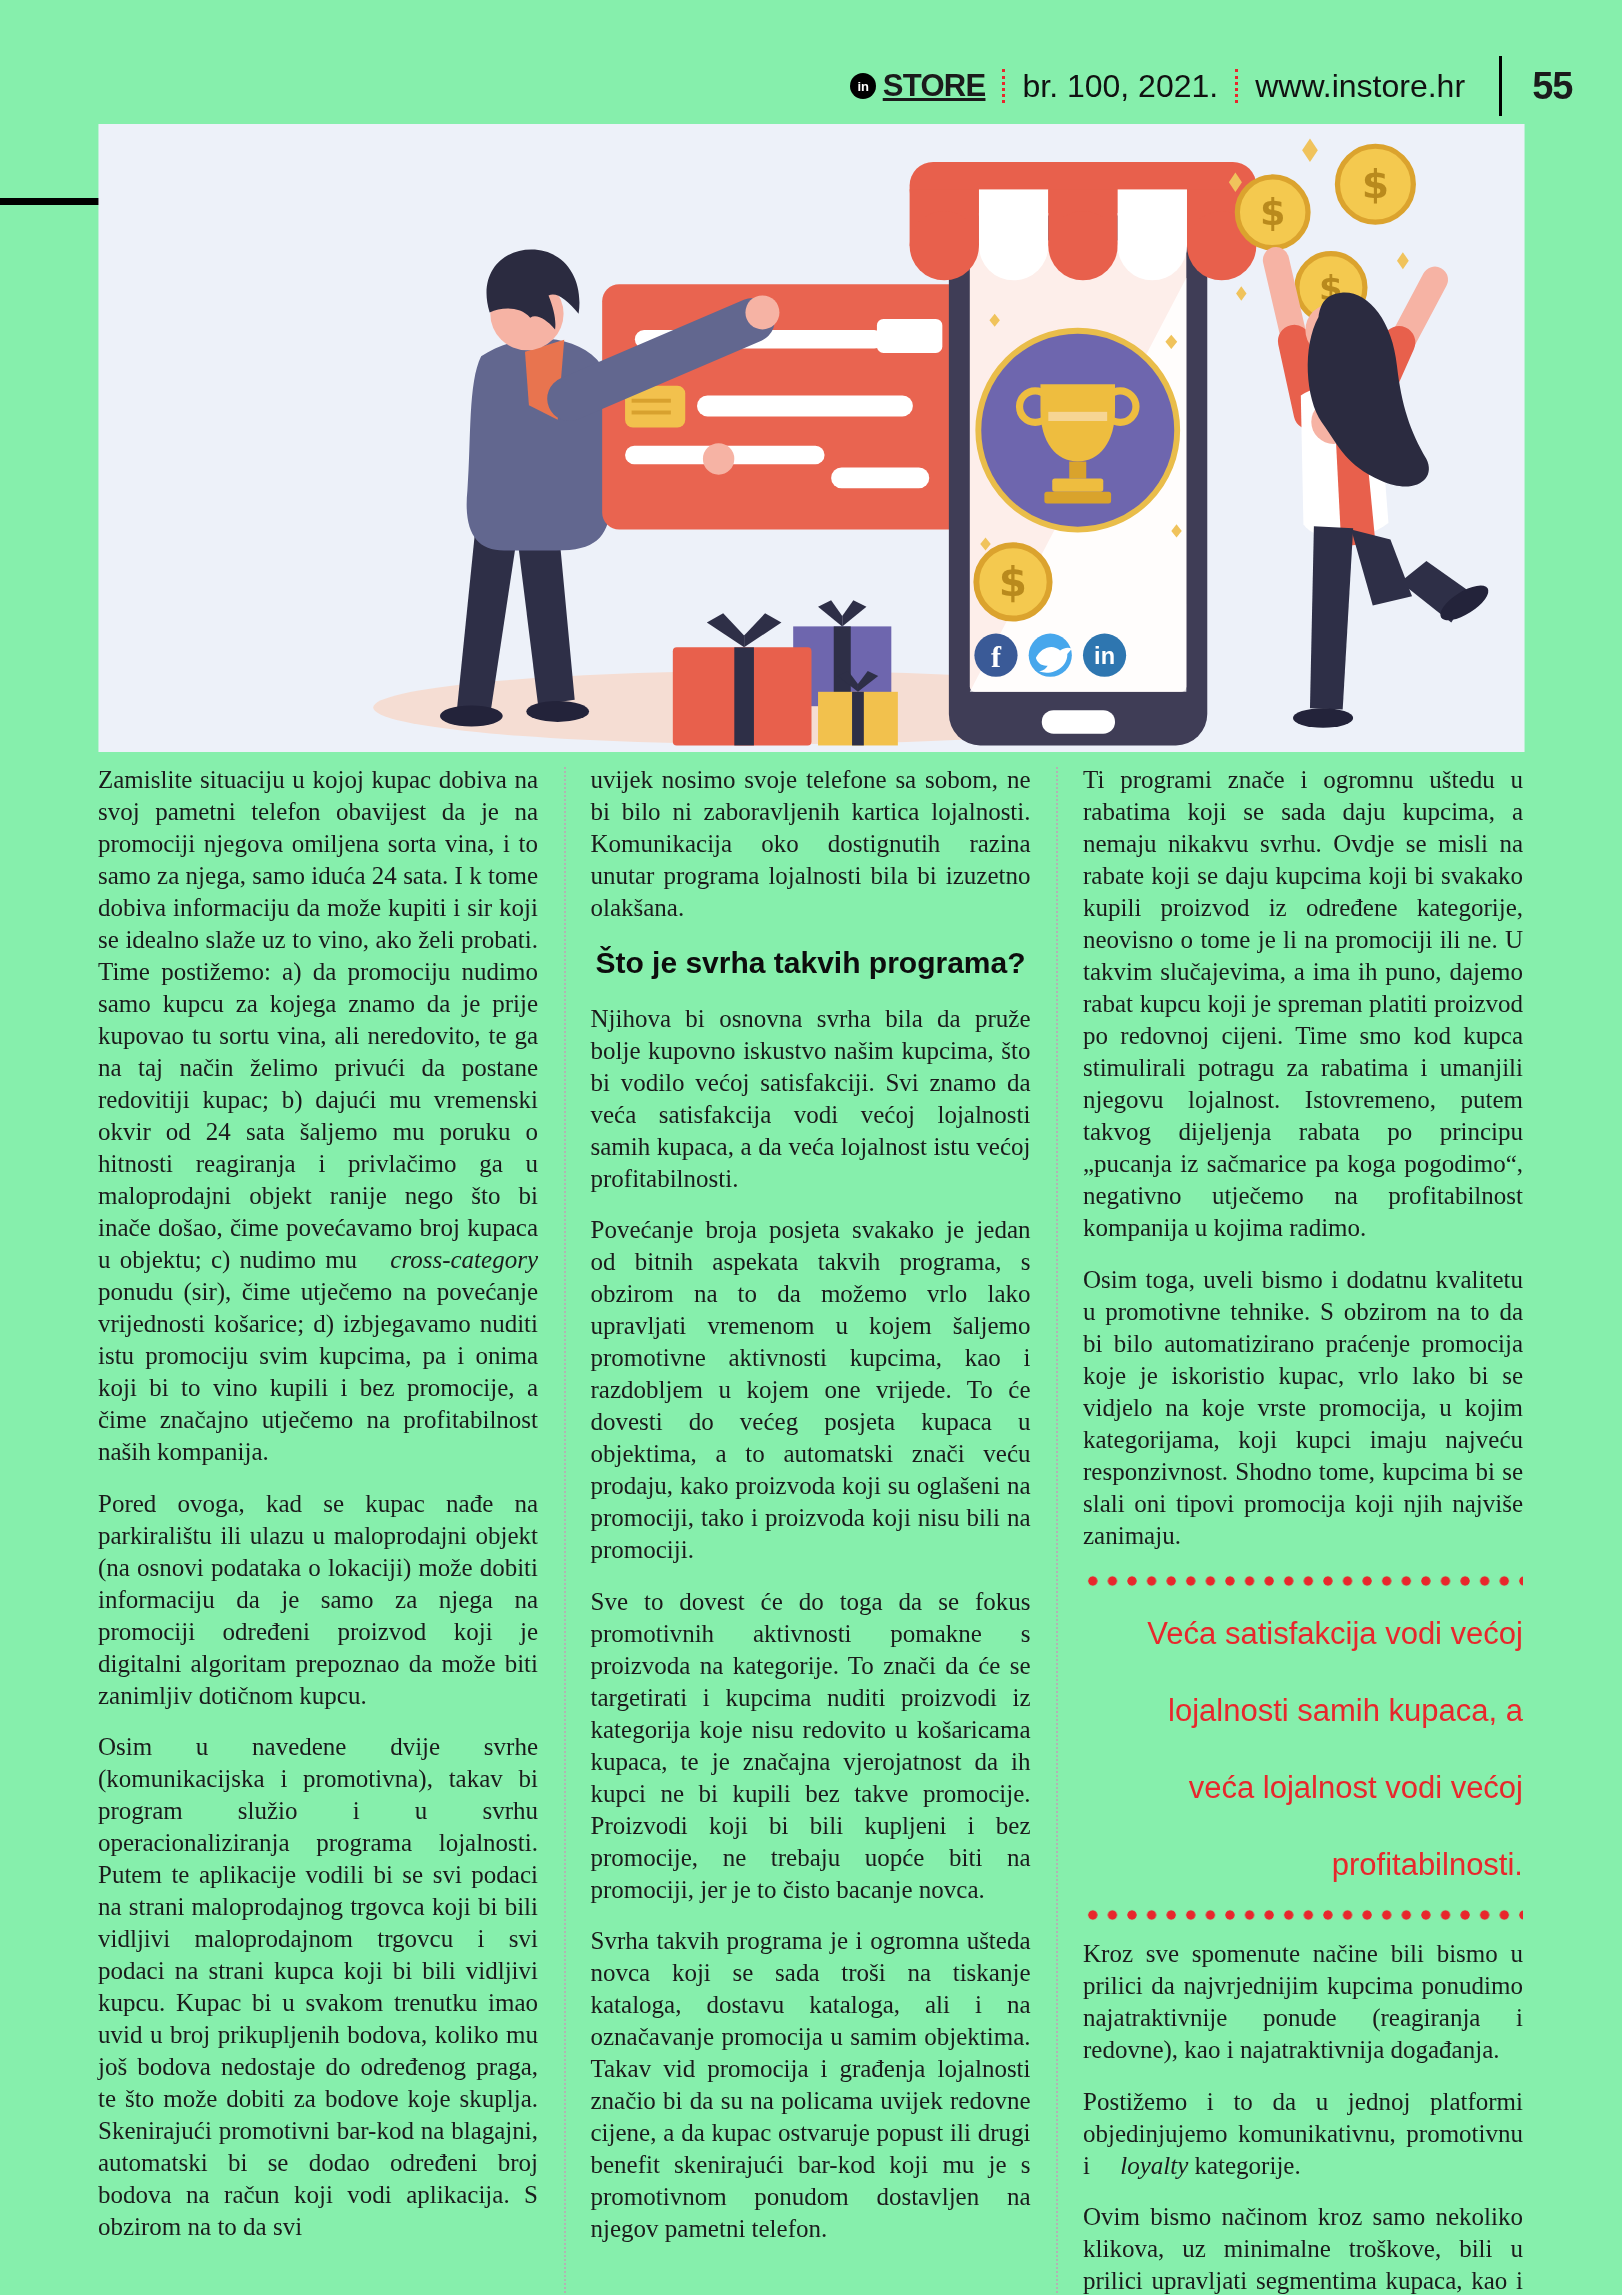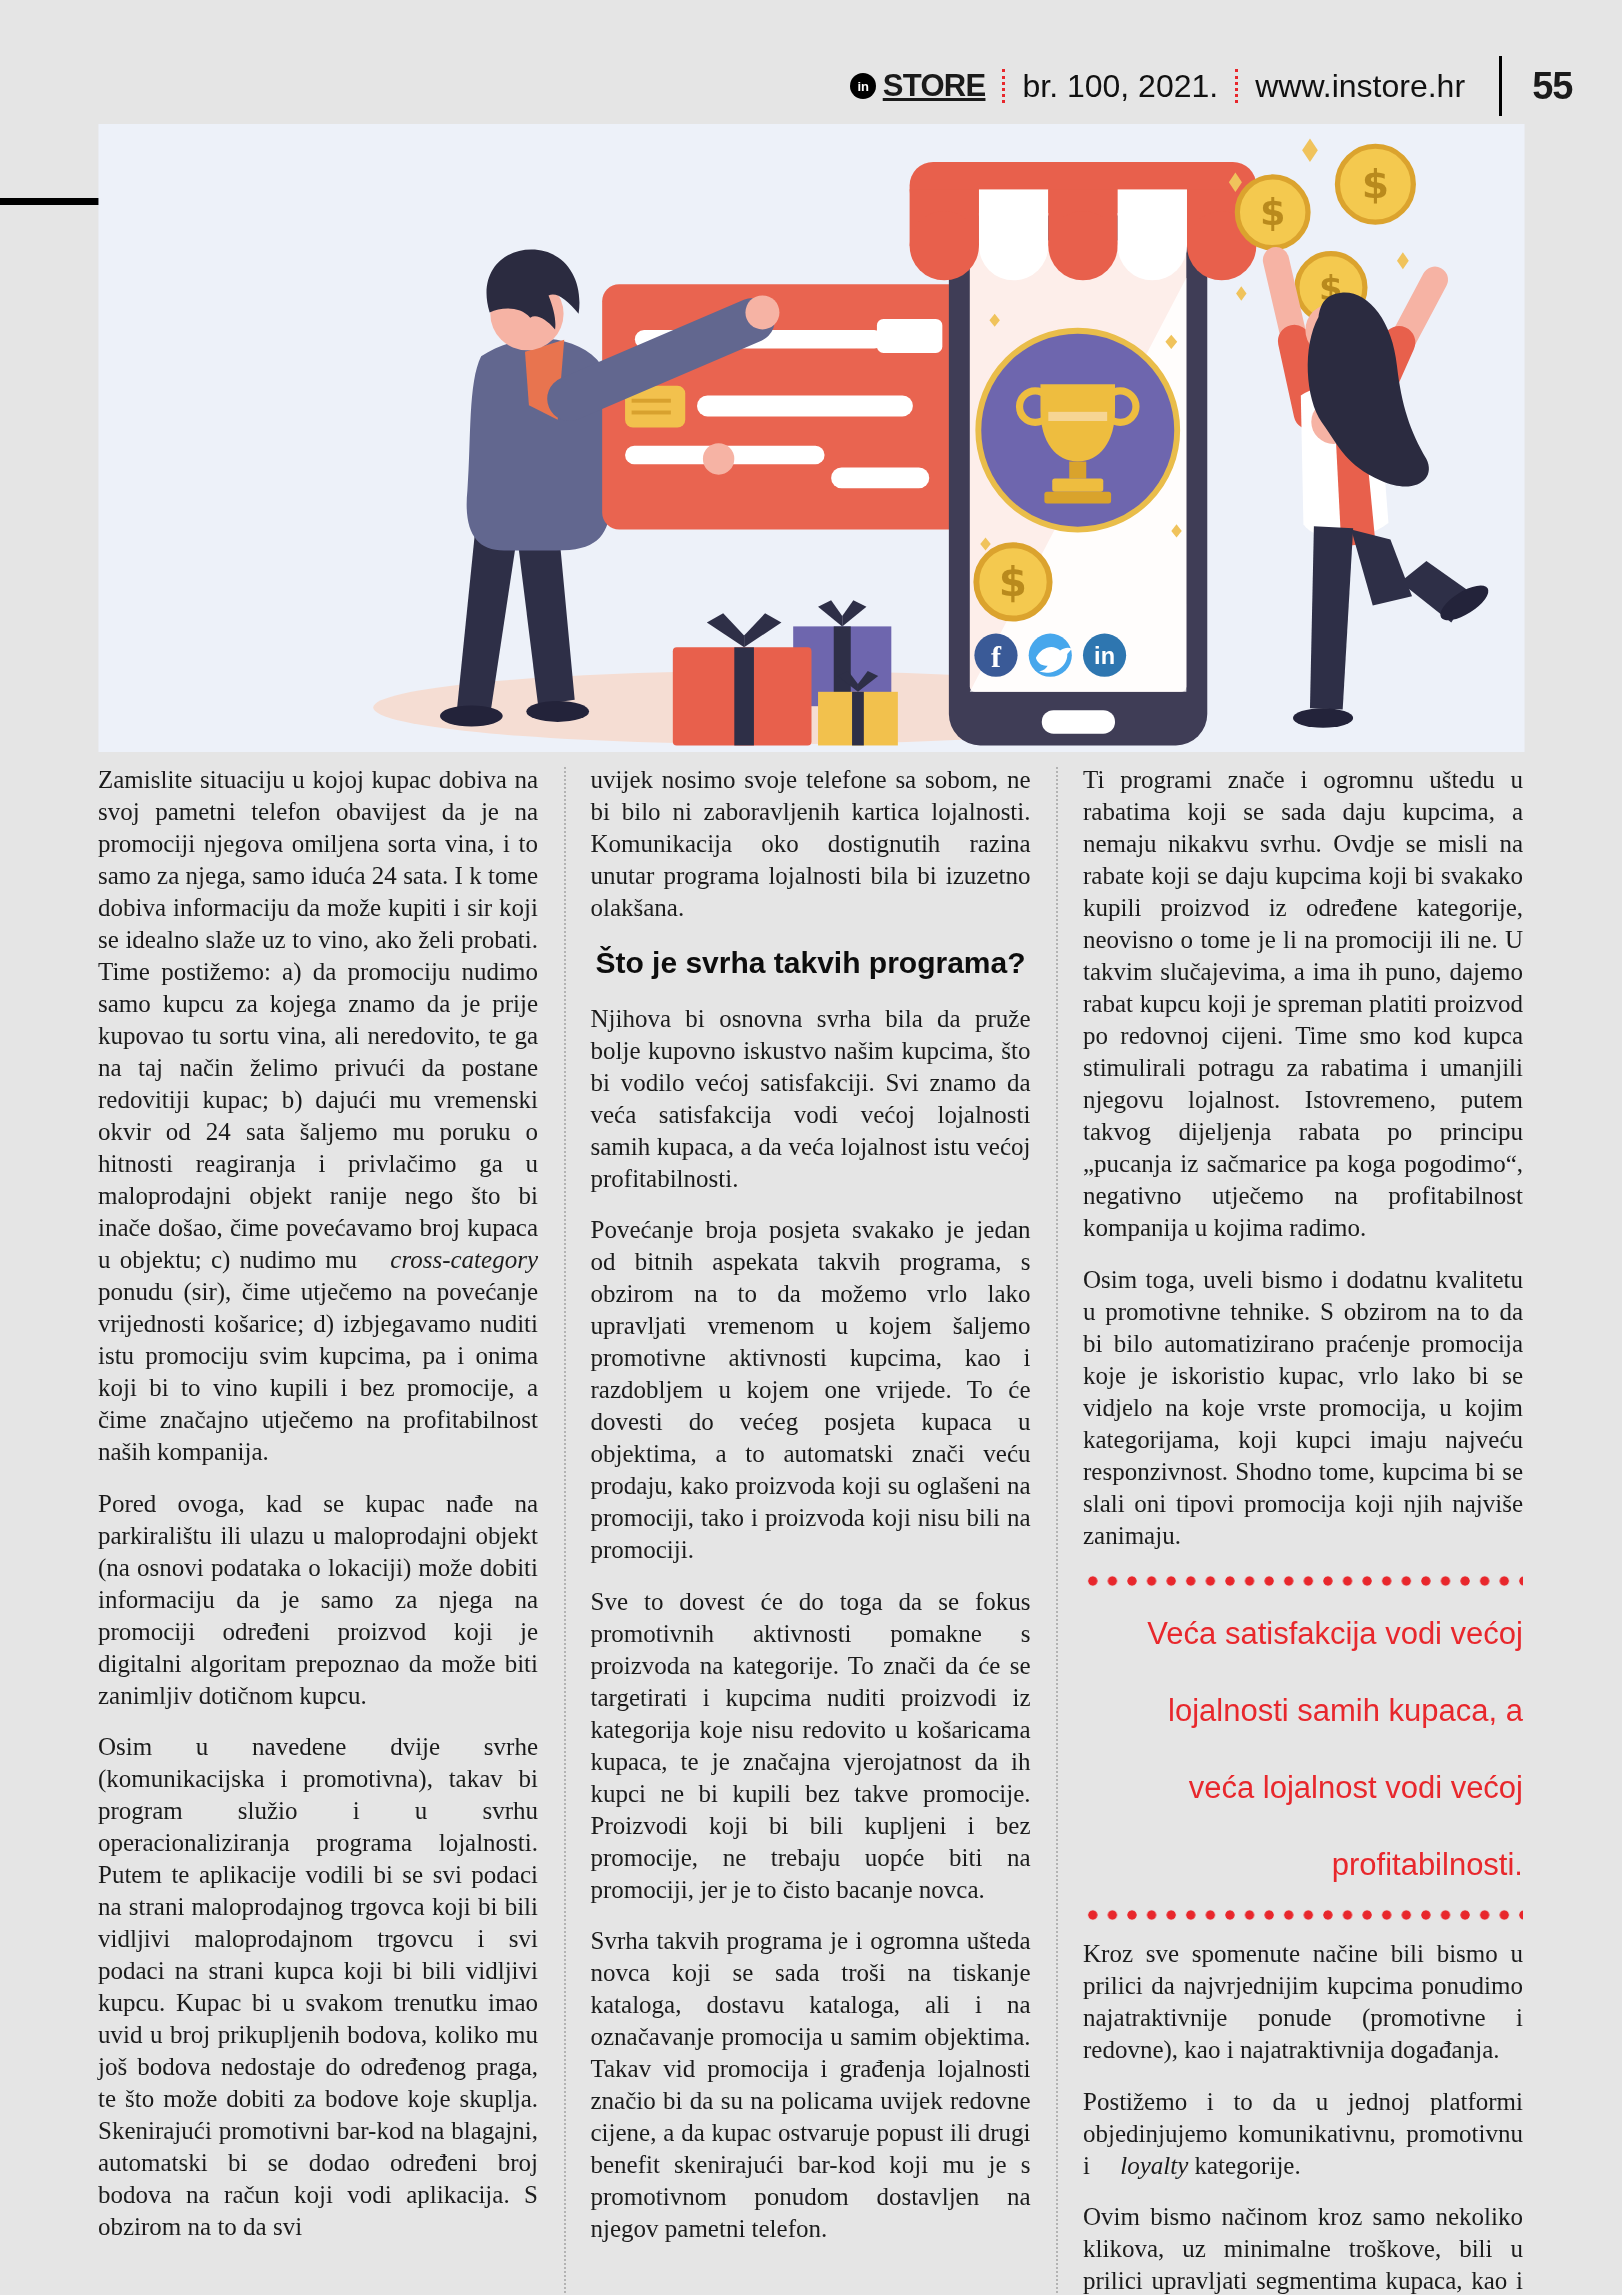--- a/index.html
+++ b/index.html
@@ -1,16 +1,16 @@
 <!DOCTYPE html>
 <html style="font-size:10.5px"><head>
 <meta charset="utf-8">
 <style>
   html,body{margin:0;padding:0;background:#ffffff;}
-  .page{position:relative;width:1623px;height:2295px;background:#e5e5e5;overflow:hidden;
+  .page{position:relative;width:1623px;height:2295px;background:#86efac;overflow:hidden;
         font-family:"Liberation Serif",serif;color:#1b1b1b;}
 
   
   .header{position:absolute;top:56px;right:51px;display:flex;align-items:center;
           font-family:"Liberation Sans",sans-serif;}
   .logo{display:flex;align-items:center;}
   .logo-circle{width:26px;height:26px;border-radius:50%;background:#000;color:#fff;
                display:flex;align-items:center;justify-content:center;
                font-size:13px;font-weight:bold;margin-right:6.5px;}
   .logo-word{font-size:31px;font-weight:bold;letter-spacing:-0.7px;text-decoration:underline;}
@@ -216,20 +216,20 @@
     <div class="gutter"></div>
 
     <div class="col">
       <p>Ti programi znače i ogromnu uštedu u rabatima koji se sada daju kupcima, a nemaju nikakvu svrhu. Ovdje se misli na rabate koji se daju kupcima koji bi svakako kupili proizvod iz određene kategorije, neovisno o tome je li na promociji ili ne. U takvim slučajevima, a ima ih puno, dajemo rabat kupcu koji je spreman platiti proizvod po redovnoj cijeni. Time smo kod kupca stimulirali potragu za rabatima i umanjili njegovu lojalnost. Istovremeno, putem takvog dijeljenja rabata po principu „pucanja iz sačmarice pa koga pogodimo“, negativno utječemo na profitabilnost kompanija u kojima radimo.</p>
       <p>Osim toga, uveli bismo i dodatnu kvalitetu u promotivne tehnike. S obzirom na to da bi bilo automatizirano praćenje promocija koje je iskoristio kupac, vrlo lako bi se vidjelo na koje vrste promocija, u kojim kategorijama, koji kupci imaju najveću responzivnost. Shodno tome, kupcima bi se slali oni tipovi promocija koji njih najviše zanimaju.</p>
       <div class="quote-block">
         <div class="red-dots"></div>
         <div class="quote-text">Veća satisfakcija vodi većoj lojalnosti samih kupaca, a veća lojalnost vodi većoj profitabilnosti.</div>
         <div class="red-dots"></div>
       </div>
-      <p>Kroz sve spomenute načine bili bismo u prilici da najvrjednijim kupcima ponudimo najatraktivnije ponude (promotivne i redovne), kao i najatraktivnija događanja.</p>
+      <p>Kroz sve spomenute načine bili bismo u prilici da najvrjednijim kupcima ponudimo najatraktivnije ponude (reagiranja i redovne), kao i najatraktivnija događanja.</p>
       <p><span>Postižemo i to da u jednoj platformi objedinjujemo komunikativnu, promotivnu i </span><span class="it">loyalty</span><span> kategorije.</span></p>
       <p><span>Ovim bismo načinom kroz samo nekoliko klikova, uz minimalne troškove, bili u prilici upravljati segmentima kupaca, kao i značajno utjecati na profitabilnost kompanija u kojima radimo.</span></p>
     </div>
 
   </div>
 </div>
 
 
 </body></html>

